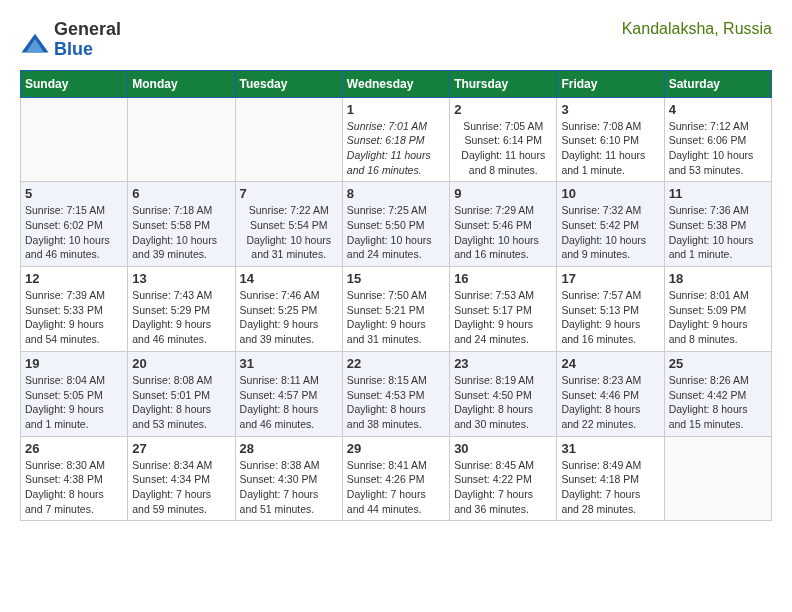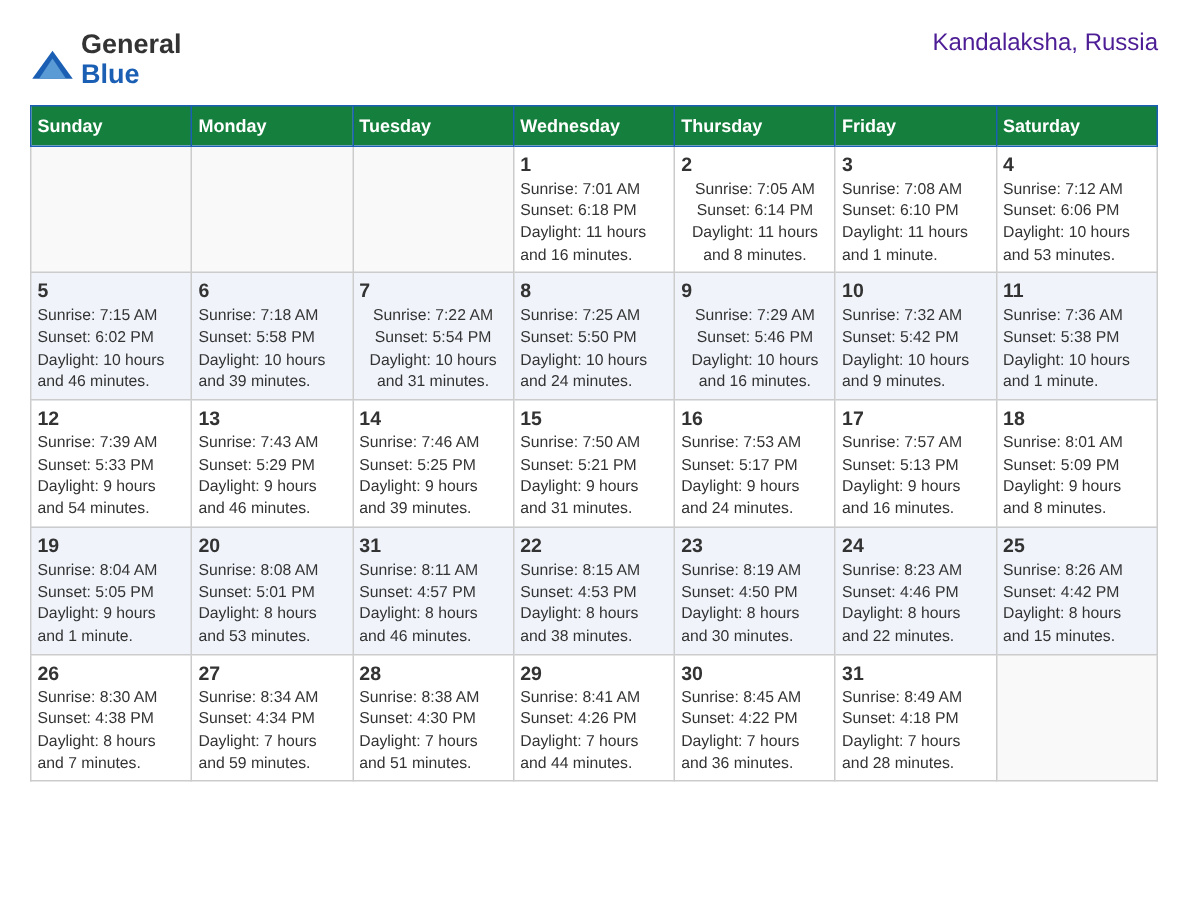--- a/index.html
+++ b/index.html
@@ -35,21 +35,21 @@
     .title-block {
       text-align: right;
     }
     .month-title {
       font-size: 36px;
       font-weight: bold;
       color: #333;
     }
     .location {
       font-size: 16px;
-      color: #4c1d95;
+      color: #4d7c0f;
     }
     .calendar {
       width: 100%;
       border-collapse: collapse;
       font-size: 11px;
     }
     .calendar thead th {
       background-color: #15803d;
       color: white;
       padding: 6px 4px;
@@ -121,21 +121,21 @@
         <th>Saturday</th>
       </tr>
   </thead>
   <tbody>
   <tr class="week-row">
         <td class="empty-cell"></td>
         <td class="empty-cell"></td>
         <td class="empty-cell"></td>
         <td>
           <div class="day-number">1</div>
-          <div class="day-info" style="white-space: pre-line;">Sunrise: 7:01 AM
+          <div class="day-info" style="white-space: pre-line; font-style: italic;">Sunrise: 7:01 AM
 Sunset: 6:18 PM
 Daylight: 11 hours
 and 16 minutes.</div>
         </td>
         <td>
           <div class="day-number">2</div>
           <div class="day-info" style="white-space: pre-line; text-align: center;">Sunrise: 7:05 AM
 Sunset: 6:14 PM
 Daylight: 11 hours
 and 8 minutes.</div>
@@ -179,21 +179,21 @@
         </td>
         <td>
           <div class="day-number">8</div>
           <div class="day-info" style="white-space: pre-line;">Sunrise: 7:25 AM
 Sunset: 5:50 PM
 Daylight: 10 hours
 and 24 minutes.</div>
         </td>
         <td>
           <div class="day-number">9</div>
-          <div class="day-info" style="white-space: pre-line; text-align: center;">Sunrise: 7:29 AM
+          <div class="day-info" style="white-space: pre-line;">Sunrise: 7:29 AM
 Sunset: 5:46 PM
 Daylight: 10 hours
 and 16 minutes.</div>
         </td>
         <td>
           <div class="day-number">10</div>
           <div class="day-info" style="white-space: pre-line;">Sunrise: 7:32 AM
 Sunset: 5:42 PM
 Daylight: 10 hours
 and 9 minutes.</div>

